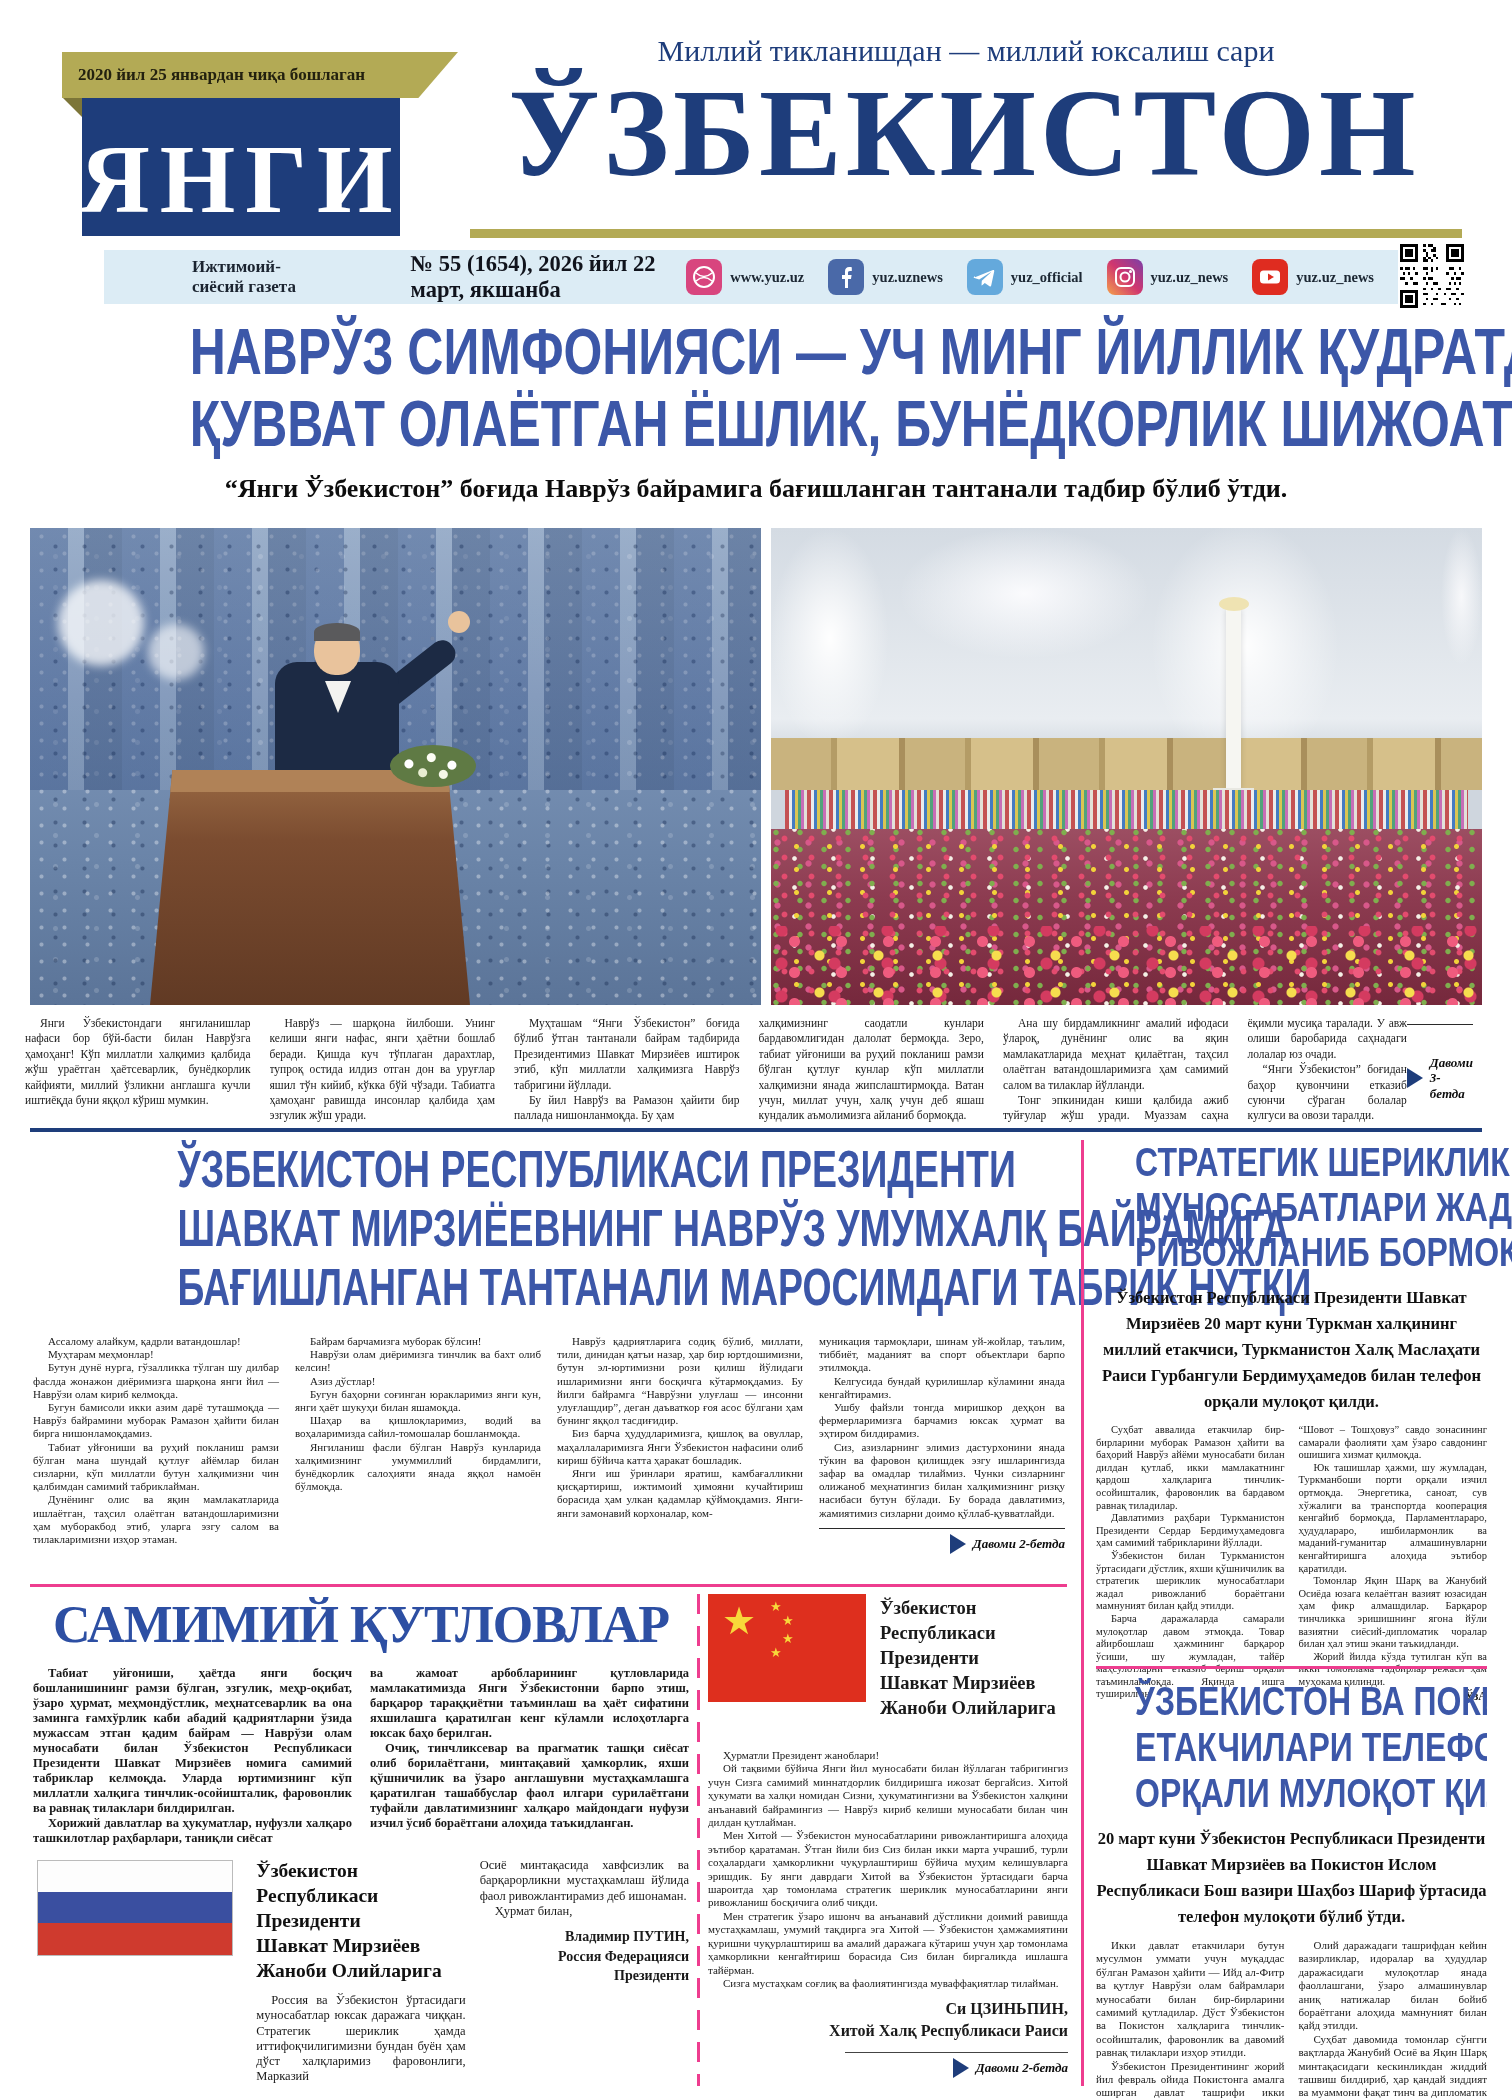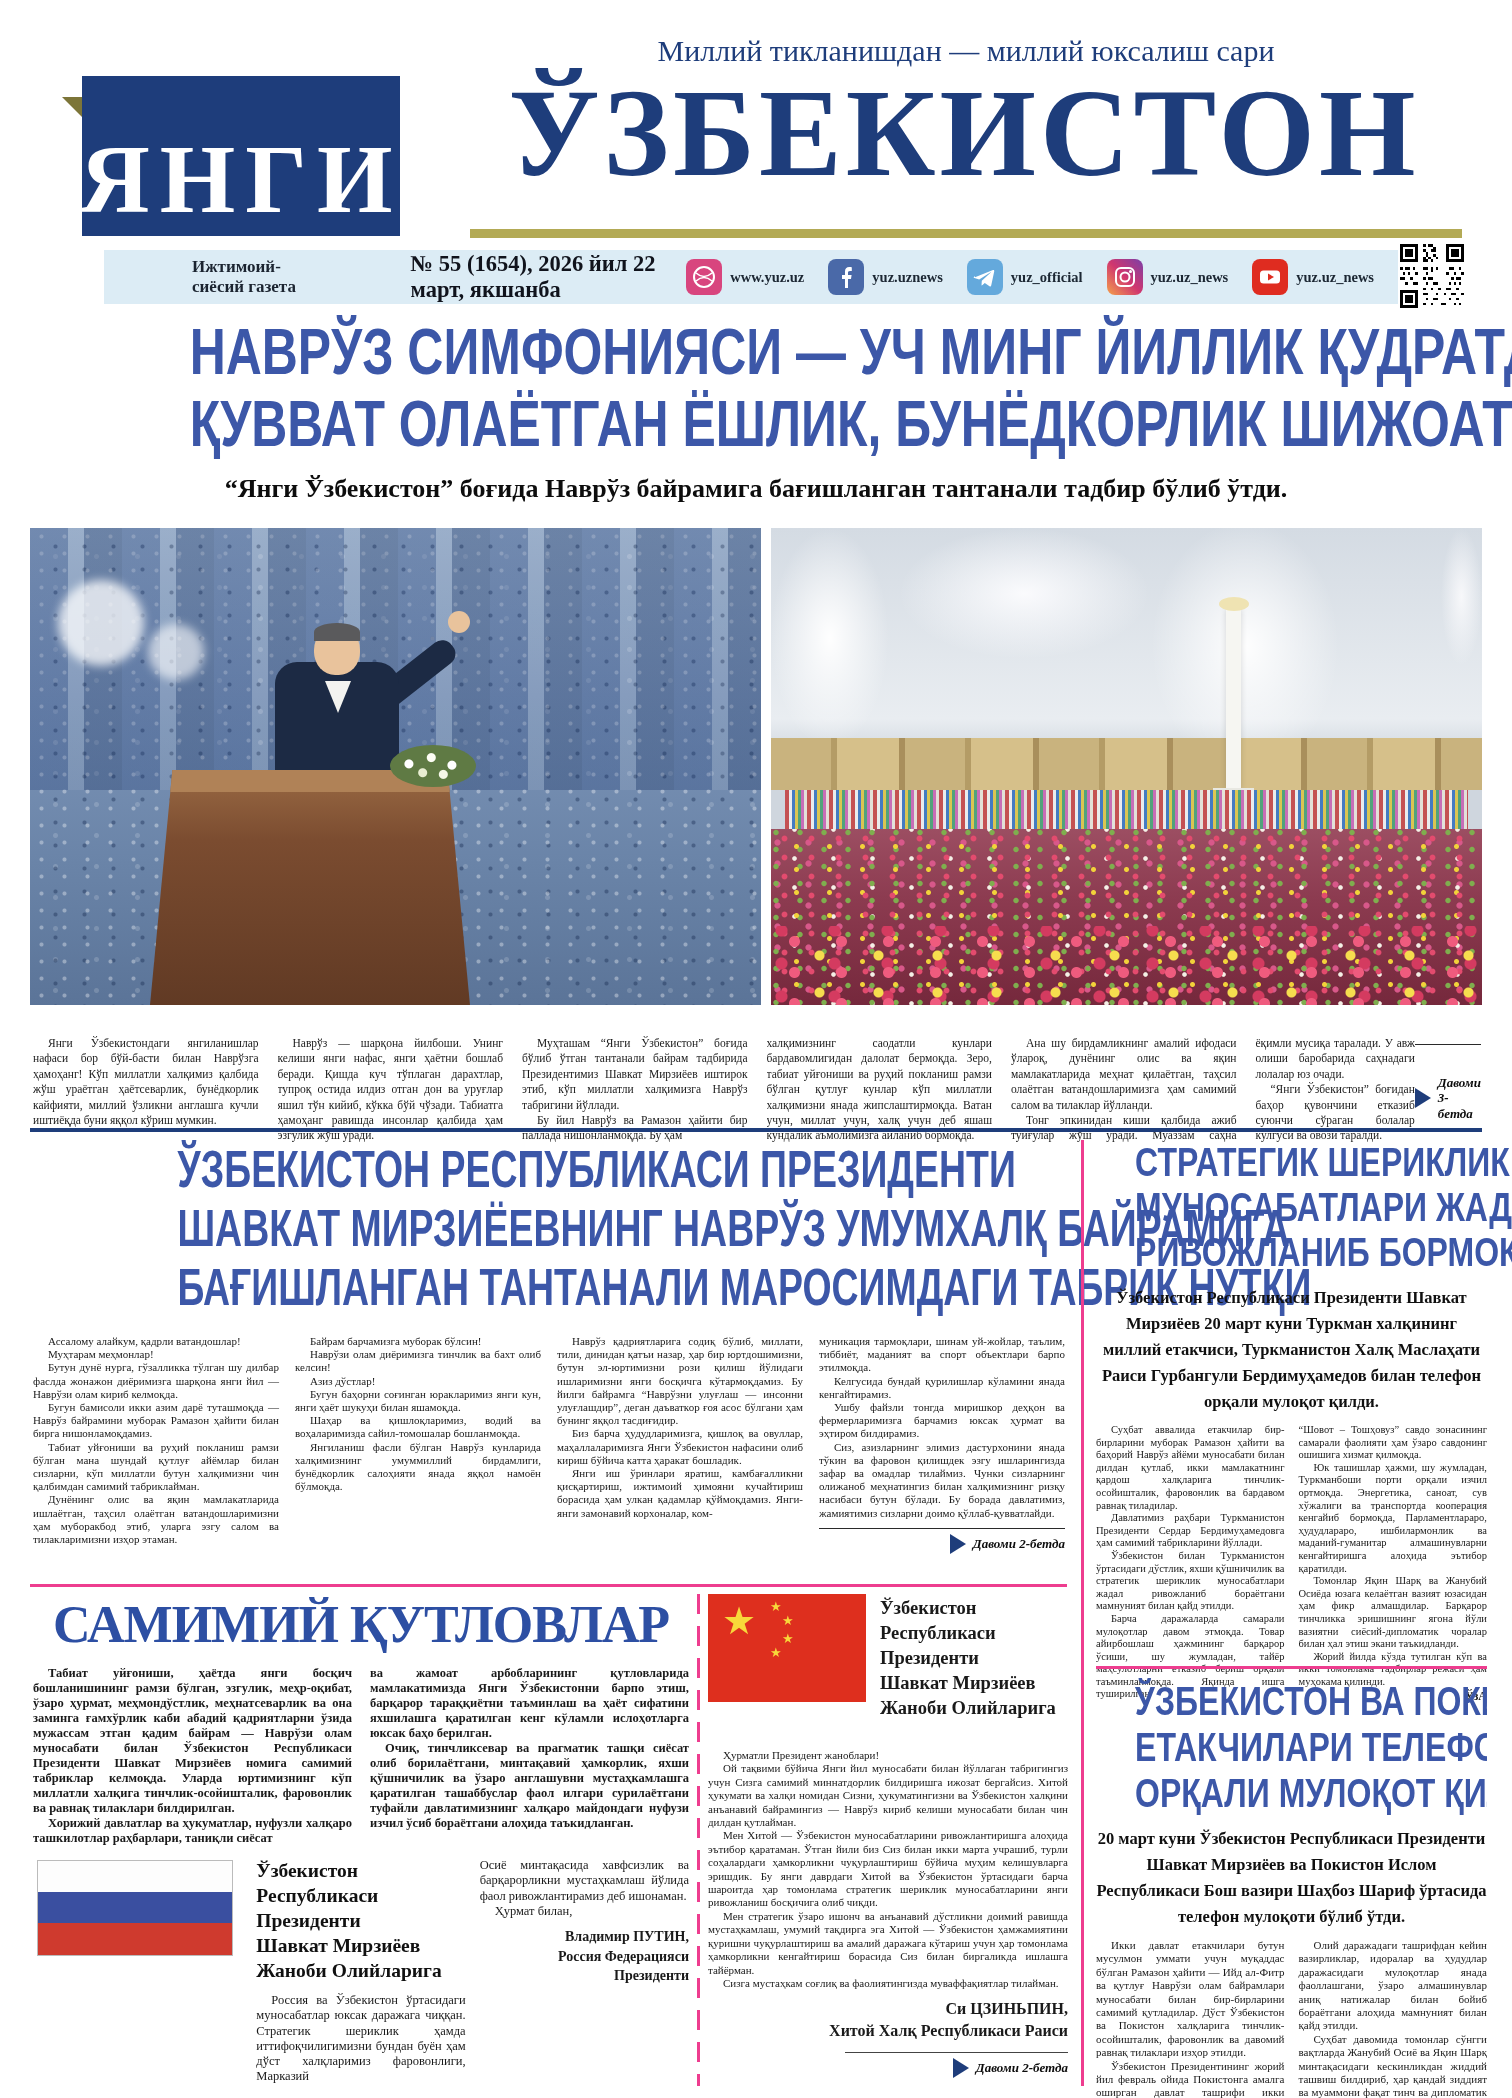--- a/index.html
+++ b/index.html
@@ -95,21 +95,21 @@
     background-position:0 0,9px 6px,17px 12px,4px 15px,22px 3px;}
   .flowers::after{content:""; position:absolute; inset:55% 0 0 0;
     background-image:radial-gradient(circle,#ef5b7e 5px,transparent 6px),radial-gradient(circle,#f6dd4e 4.4px,transparent 5.6px),
       radial-gradient(circle,#d43b60 5.4px,transparent 6.6px);
     background-size:47px 31px,59px 37px,53px 33px; background-position:0 0,19px 11px,37px 21px;}
 
   
   .ptext{text-align:justify;}
   .ptext p{text-indent:15px;}
   .ptext p.flush{text-indent:0;}
-  .strip{left:33px; top:1016px; width:1448px; height:110px; display:flex; gap:19px; font-size:11.5px; line-height:15.4px;margin-top:20px;}
+  .strip{left:25px; top:1016px; width:1448px; height:110px; display:flex; gap:19px; font-size:11.5px; line-height:15.4px;}
   .strip .col{flex:1; overflow:hidden;}
   .strip .col.last{overflow:visible; display:flex; }
   .continue{display:flex; justify-content:flex-end; align-items:center; gap:7px;
     border-top:1.5px solid #2a2a2a; padding-top:5px; margin-top:8px;}
   .tri{width:0; height:0; border-left:16px solid var(--navy); border-top:10px solid transparent; border-bottom:10px solid transparent;}
   .cont-txt{font-size:13px; font-weight:700; font-style:italic; color:#0c0c0c;}
   .rule-navy{left:30px; top:1128px; width:1452px; height:4px; background:var(--navy);}
 
   
   .speech{left:33px; top:1140px; width:1032px;}
@@ -157,20 +157,23 @@
   .pk{left:1096px; top:1678px; width:391px; height:420px; overflow:hidden;}
   .pk .two-cols{font-size:11px; line-height:13.4px;}
 </style>
 </head>
 <body>
 
 <div class="page">
 
   <div class="abs yangi-box">
     <span>ЯНГИ</span>
+  </div>
+  <div class="abs ribbon">
+    <span>2020 йил 25 январдан чиқа бошлаган</span>
   </div>
   <div class="abs ribbon-fold"></div>
   <div class="abs tagline">Миллий тикланишдан — миллий юксалиш сари</div>
   <div class="abs big-title">ЎЗБЕКИСТОН</div>
   <div class="abs title-rule"></div>
 
   <div class="abs info-bar">
     <span class="paper-type">Ижтимоий-сиёсий газета</span>
     <span class="issue-no">№ 55 (1654), 2026 йил 22 март, якшанба</span>
     <div class="socials">

